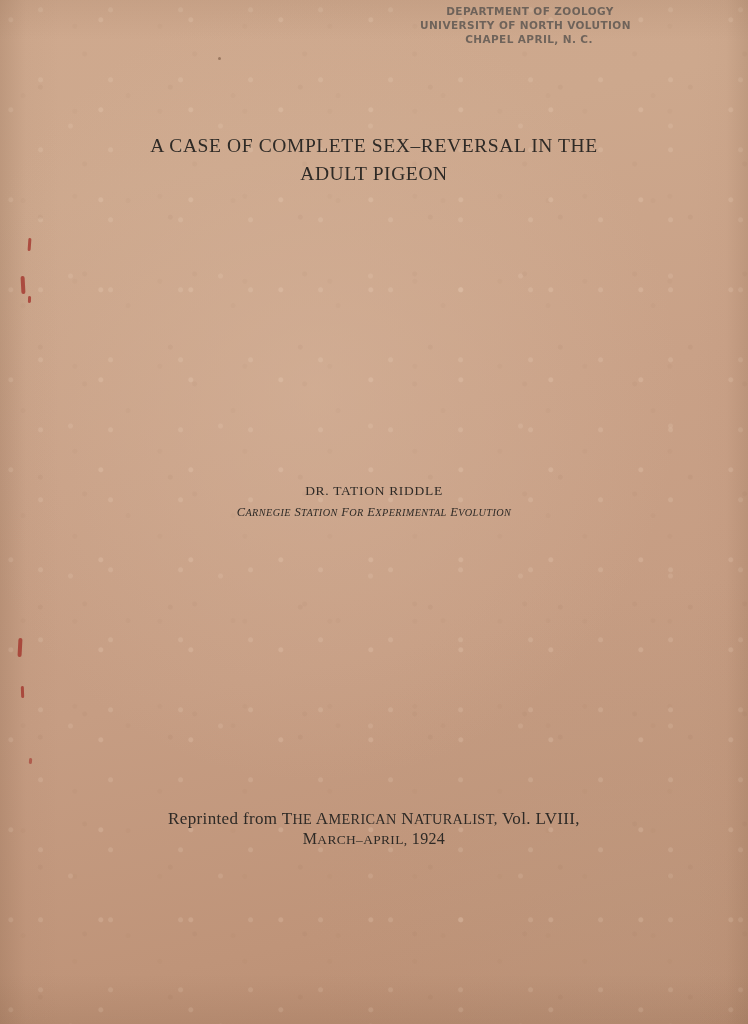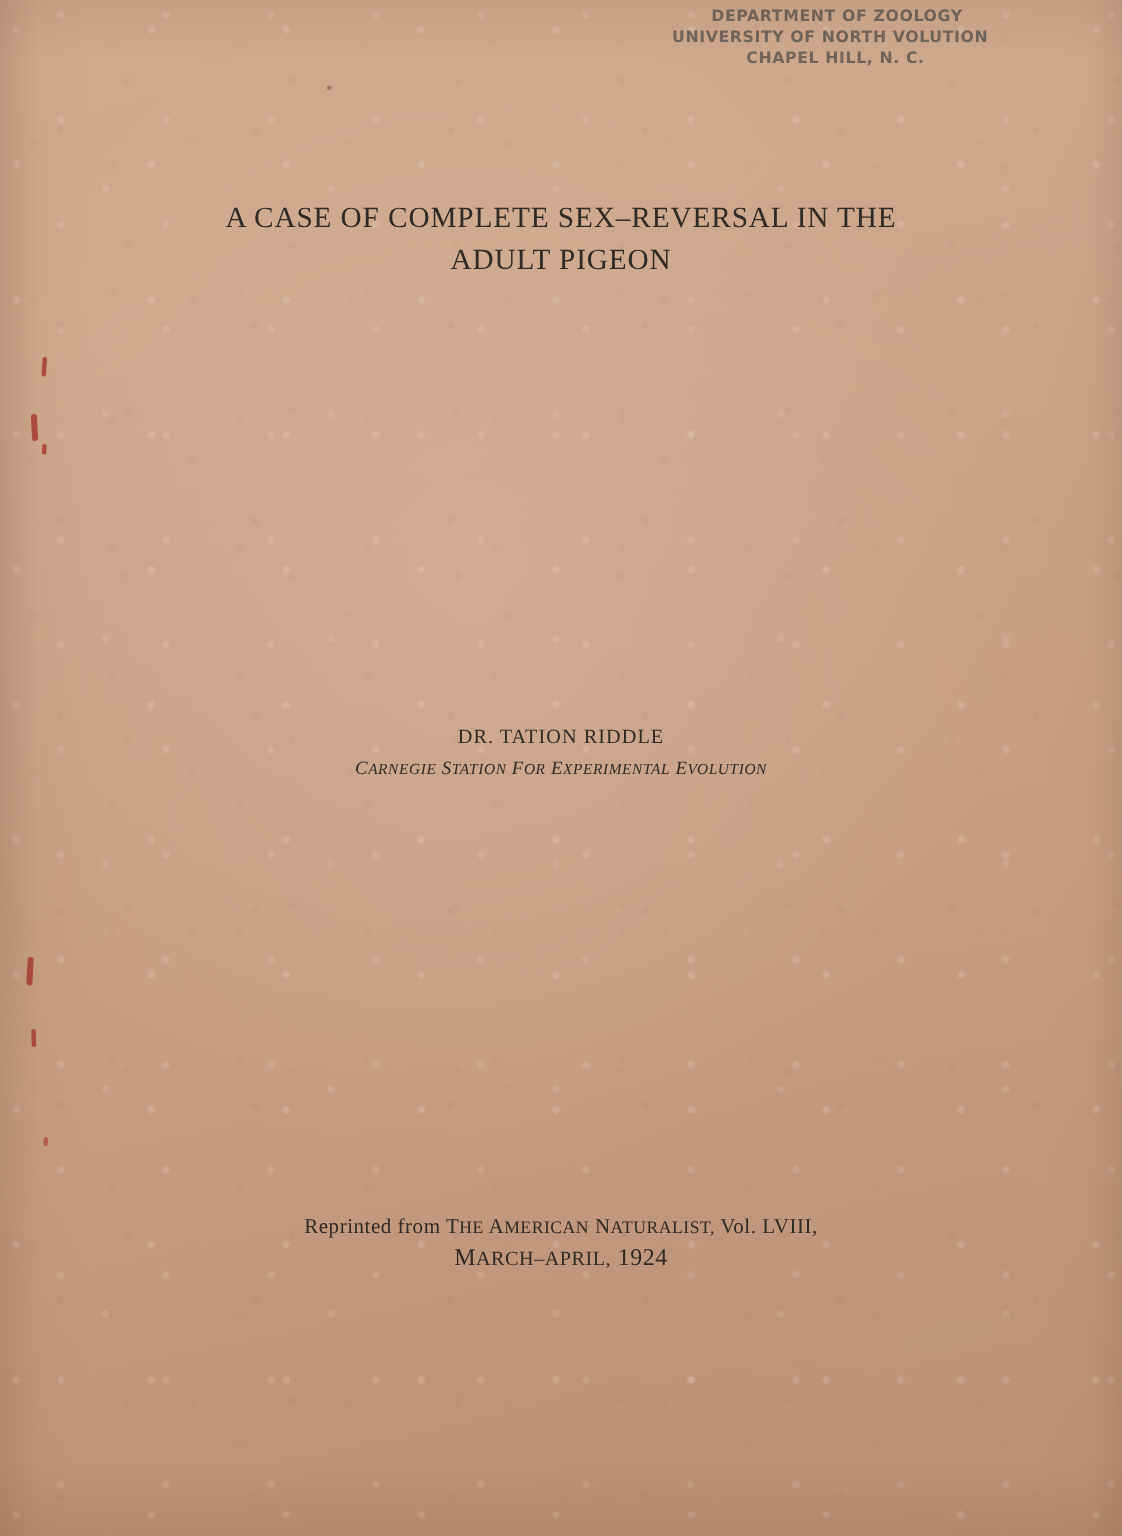--- a/index.html
+++ b/index.html
@@ -50,21 +50,21 @@
       linear-gradient(to right, rgba(120,85,60,0.20) 0px, rgba(120,85,60,0.03) 26px, rgba(0,0,0,0) 60px),
       linear-gradient(to left, rgba(120,85,60,0.16) 0px, rgba(120,85,60,0.02) 22px, rgba(0,0,0,0) 55px),
       linear-gradient(to bottom, rgba(120,85,60,0.10) 0px, rgba(0,0,0,0) 40px),
       linear-gradient(to top, rgba(120,85,60,0.14) 0px, rgba(0,0,0,0) 50px);
   }
 
   
   #stamp {
     position: absolute;
     top: 4px;
-    left: 448px;
+    left: 420px;
     width: 206px;
     text-align: center;
     color: #4c4a48;
     font-family: "DejaVu Sans", sans-serif;
     font-weight: bold;
     font-size: 10.5px;
     letter-spacing: 0.4px;
     line-height: 14px;
     opacity: 0.72;
   }
@@ -113,21 +113,21 @@
   
   #reprint-block {
     position: absolute;
     top: 810px;
     left: 0;
     width: 748px;
     text-align: center;
     color: #2e2a26;
   }
   #reprint-line1 {
-    font-size: 14px;
+    font-size: 17px;
     letter-spacing: 0.35px;
     line-height: 18px;
   }
   #reprint-line2 {
     font-size: 16px;
     letter-spacing: 0.35px;
     line-height: 18px;
     margin-top: 2px;
   }
 
@@ -163,21 +163,21 @@
 <div id="page">
 
   <div id="grain"></div>
   <div id="edges"></div>
 
   <div id="speck"></div>
 
   <div id="stamp">
     <div class="ln ln1">DEPARTMENT OF ZOOLOGY</div>
     <div class="ln ln2">UNIVERSITY OF NORTH VOLUTION</div>
-    <div class="ln ln3">CHAPEL HILL, N. C.</div>
+    <div class="ln ln3">CHAPEL APRIL, N. C.</div>
   </div>
 
   <div id="title-block">
     <div class="tline">A CASE OF COMPLETE SEX–REVERSAL IN THE</div>
     <div class="tline">ADULT PIGEON</div>
   </div>
 
   <div id="author-block">
     <div id="author-name">DR. TATION RIDDLE</div>
     <div id="author-affil"><span><span>C</span><span style="font-size: 0.82em;">ARNEGIE</span></span> <span><span>S</span><span style="font-size: 0.82em;">TATION</span></span> <span><span>F</span><span style="font-size: 0.82em;">OR</span></span> <span><span>E</span><span style="font-size: 0.82em;">XPERIMENTAL</span></span> <span><span>E</span><span style="font-size: 0.82em;">VOLUTION</span></span></div>

